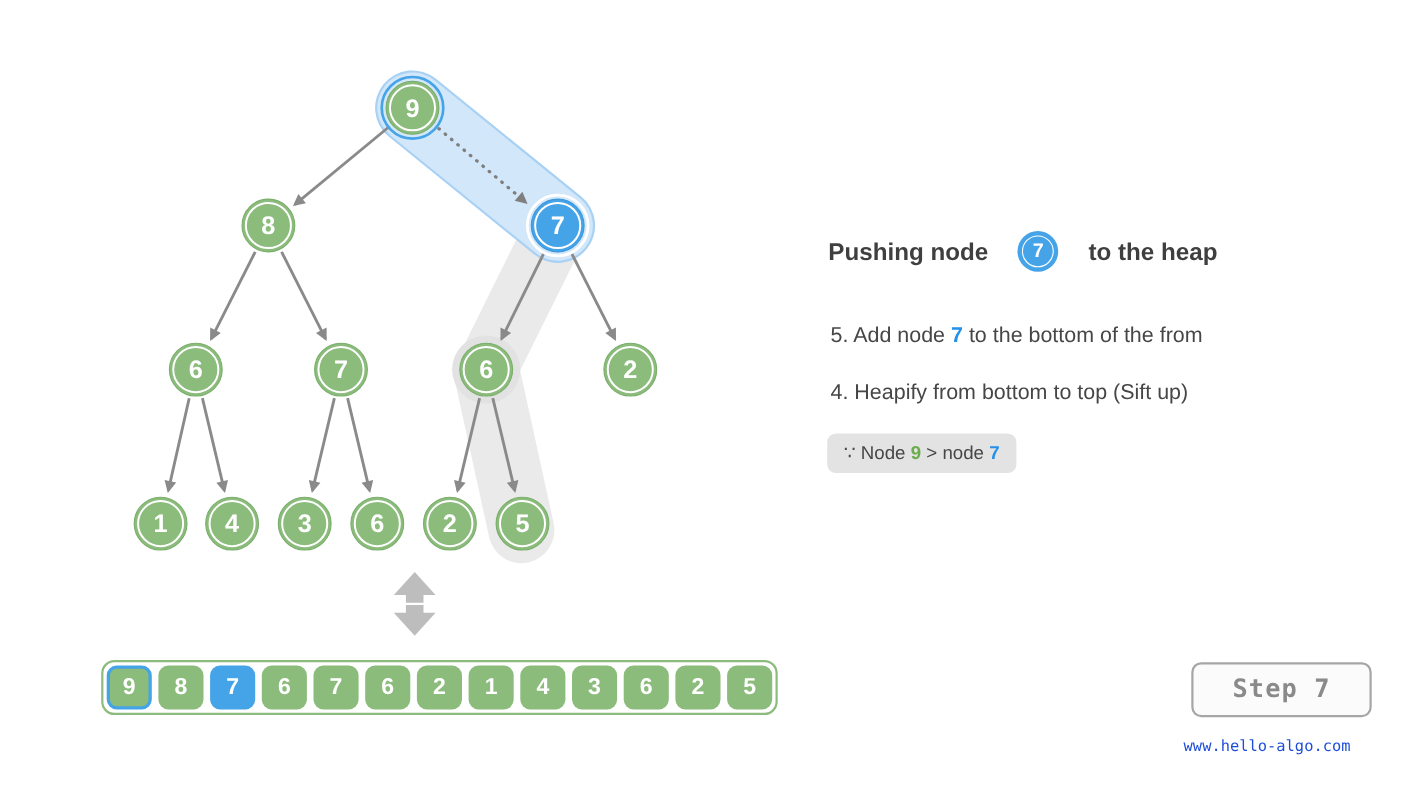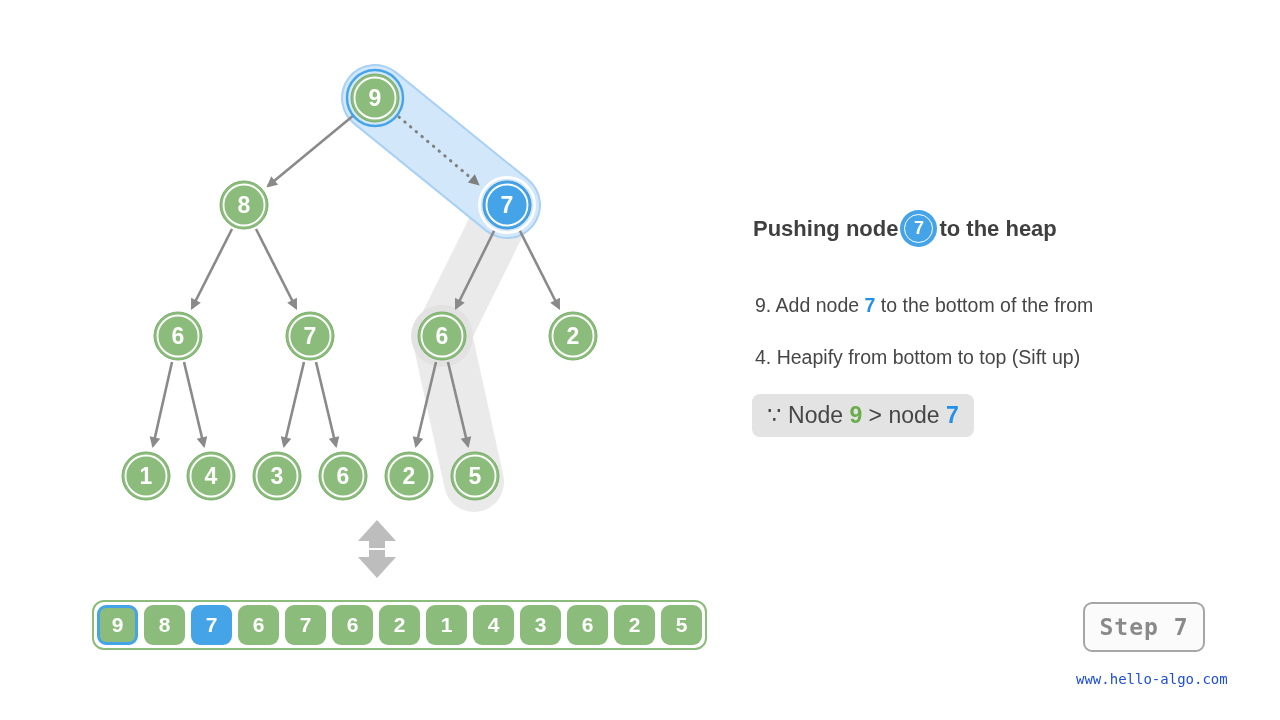--- a/index.html
+++ b/index.html
@@ -36,37 +36,37 @@
   .array { position: absolute; left: 92px; top: 600px; display: flex; gap: 6px;
            padding: 3px; border: 2px solid #8BBC7B; border-radius: 12px; background: #ffffff; }
   .cell { width: 41px; height: 40px; border-radius: 9px; background: #8BBC7B;
           color: #ffffff; font-size: 21px; font-weight: bold;
           display: flex; align-items: center; justify-content: center; }
   .cell--ring { border: 3px solid #45A3E8; }
   .cell--blue { background: #45A3E8; }
 
   
   .title { position: absolute; left: 753px; top: 210px; height: 37px;
-           display: flex; align-items: center; gap: 2px;
+           display: flex; align-items: center; gap: 27px;
            font-size: 22px; font-weight: bold; color: #3F3F3F; }
   .tbadge { width: 37px; height: 37px; border-radius: 50%; background: #45A3E8;
             display: flex; align-items: center; justify-content: center; flex: 0 0 auto; }
   .tbadge-inner { width: 29px; height: 29px; border-radius: 50%; border: 1.5px solid #ffffff;
             display: flex; align-items: center; justify-content: center;
             color: #ffffff; font-size: 18px; font-weight: bold; }
   .step-line { position: absolute; left: 755px; font-size: 19.5px; color: #464646; }
   .step-line--1 { top: 294px; }
   .step-line--2 { top: 346px; }
   .blue-bold  { color: #2490EA; font-weight: bold; }
   .green-bold { color: #6AAD4C; font-weight: bold; }
   .note { position: absolute; left: 752px; top: 394px; background: #E3E3E3;
-          border-radius: 8px; padding: 8px 15px; font-size: 23px; color: #464646; }
-
-  
-  .stepbadge { position: absolute; left: 1083px; top: 602px; width: 122px; height: 50px;
+          border-radius: 8px; padding: 8px 15px; font-size: 17px; color: #464646; }
+
+  
+  .stepbadge { position: absolute; left: 1083px; top: 602px; width: 164px; height: 50px;
                border: 2px solid #A6A6A6; border-radius: 9px; background: #FBFBFB;
                display: flex; align-items: center; justify-content: center;
                font-family: "DejaVu Sans Mono", monospace; font-size: 23px; font-weight: bold;
                letter-spacing: 1px; color: #8A8A8A; }
   .watermark { position: absolute; left: 1076px; top: 671px;
                font-family: "DejaVu Sans Mono", monospace; font-size: 14px; color: #1d4ed8; }
 </style>
 </head>
 <body>
 
@@ -200,21 +200,21 @@
 
   <div class="title">
     <span>Pushing node</span>
     <span class="tbadge">
       <span class="tbadge-inner">7</span>
     </span>
     <span>to the heap</span>
   </div>
 
   <div class="step-line step-line--1">
-    <span>9. Add node </span><span class="blue-bold">7</span><span> to the bottom of the from</span>
+    <span>5. Add node </span><span class="blue-bold">7</span><span> to the bottom of the from</span>
   </div>
 
   <div class="step-line step-line--2">
     <span>4. Heapify from bottom to top (Sift up)</span>
   </div>
 
   <div class="note">
     <span>∵ Node </span><span class="green-bold">9</span><span> &gt; node </span><span class="blue-bold">7</span>
   </div>
 

